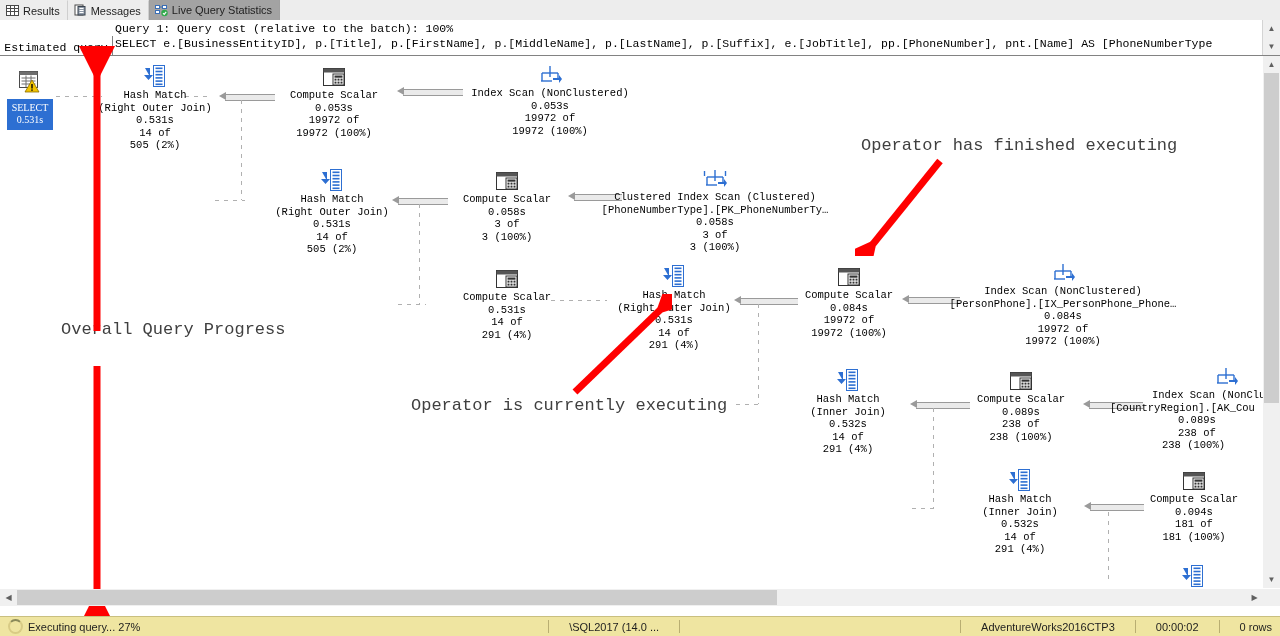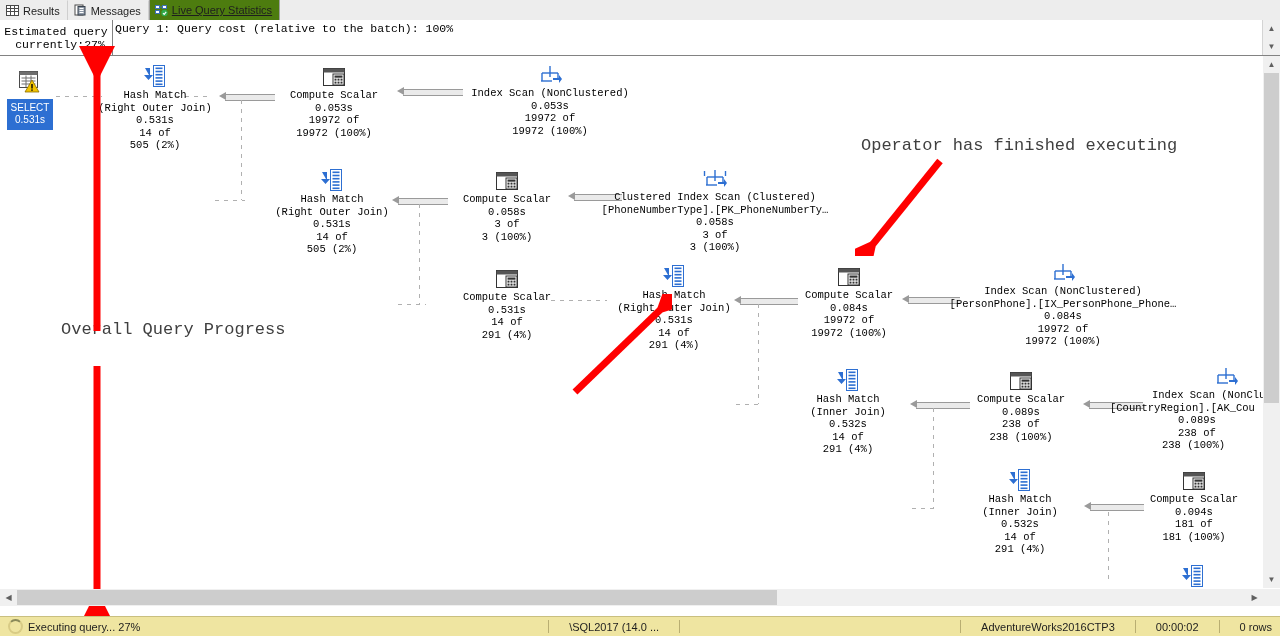--- a/index.html
+++ b/index.html
@@ -15,34 +15,34 @@
     background:#ededed;border-bottom:1px solid #a0a0a0;
     display:flex;align-items:flex-end;
   }
   .tab{
     height:19px;display:flex;align-items:center;gap:4px;
     padding:0 7px 0 5px;font-size:11px;color:#1e1e1e;
     border:1px solid transparent;border-bottom:none;
     background:#ededed;cursor:default;white-space:nowrap;
   }
   .tab.active{
-    background:#4d7c0f;border-color:#a0a0a0;
-    height:20px;position:relative;z-index:3;text-decoration:underline;
+    background:#a3a3a3;border-color:#a0a0a0;
+    height:20px;position:relative;z-index:3;
   }
   .tab.inactive{border-right:1px solid #cfcfcf;}
   .tabicon{width:13px;height:13px;display:block;flex:0 0 13px;}
 
   
   #headerband{
     position:absolute;left:0;top:20px;width:1280px;height:35px;
     background:#ffffff;border-bottom:1px solid #828282;
     font-family:"Liberation Mono",monospace;font-size:11.5px;color:#000;
   }
   #progbox{
-    position:absolute;left:0;top:0;width:112px;height:36px;
+    position:absolute;left:0;top:16px;width:112px;height:36px;
     border-right:1px solid #828282;
     display:flex;flex-direction:column;justify-content:center;align-items:center;
     line-height:13px;white-space:pre;
   }
   #progbox .l2{padding-left:8px;}
   #qtext{
     position:absolute;left:115px;top:0;right:17px;height:34px;
     padding-top:1px;line-height:15px;overflow:hidden;white-space:nowrap;
   }
   #hdr-vscroll{
@@ -59,21 +59,21 @@
   }
   .node{position:absolute;text-align:center;font-family:"Liberation Mono",monospace;
         font-size:10.5px;color:#000;line-height:12.5px;white-space:nowrap;}
   .node .ico{height:26px;margin-bottom:1px;display:flex;align-items:flex-end;justify-content:center;}
   .node .nm{display:block;}
   .node .stats{display:block;}
 
   
   #selnode{position:absolute;left:8px;top:12px;width:44px;text-align:center;}
   #selnode .lbl{
-    background:#2d6fd2;color:#ffffff;font-family:Liberation Sans, sans-serif;
+    background:#2d6fd2;color:#ffffff;font-family:Liberation Serif, serif;
     font-size:10px;line-height:12px;padding:2px 0 3px;margin-top:2px;
     box-shadow:0 0 0 1px #2d6fd2;
   }
 
   
   .arrow{position:absolute;height:9px;}
   .arrow .shaft{position:absolute;left:6px;right:0;top:2px;height:5px;
                 background:#eaeaea;border-top:1px solid #9a9a9a;border-bottom:1px solid #9a9a9a;}
   .arrow .head{position:absolute;left:0;top:0;width:0;height:0;
                border-top:4.5px solid transparent;border-bottom:4.5px solid transparent;
@@ -149,20 +149,21 @@
   </div>
 </div>
 
 <div id="headerband">
   <div id="progbox">
     <span>Estimated query</span>
     <span class="l2">currently:27%</span>
   </div>
   <div id="qtext">
     <div>Query 1: Query cost (relative to the batch): 100%</div>
+    <div>SELECT e.[BusinessEntityID], p.[Title], p.[FirstName], p.[MiddleName], p.[LastName], p.[Suffix], e.[JobTitle], pp.[PhoneNumber], pnt.[Name] AS [PhoneNumberType</div>
   </div>
 </div>
 <div id="hdr-vscroll">
   <div class="sbtn">▲</div>
   <div style="height:1px"></div>
   <div class="sbtn" style="margin-top:0;">▼</div>
 </div>
 
 <div id="plan">
 
@@ -605,20 +606,21 @@
     <svg width="90" height="100" viewBox="0 0 90 100">
       <defs>
           <marker id="ah1" markerWidth="6" markerHeight="6" refX="1" refY="3" orient="auto">
             <path d="M6,0 L0,3 L6,6 z" fill="#ff0000"></path>
           </marker>
         </defs>
       <line x1="85" y1="5" x2="18" y2="88" stroke="#ff0000" stroke-width="7" marker-end="url(#ah1)"></line>
     </svg>
   </div>
 
+  <div class="anno" style="left:411px;top:340px;">Operator is currently executing</div>
   <div class="annoarrow" style="left:562px;top:238px;">
     <svg width="110" height="110" viewBox="0 0 110 110">
       <defs>
           <marker id="ah2" markerWidth="6" markerHeight="6" refX="1" refY="3" orient="auto">
             <path d="M6,0 L0,3 L6,6 z" fill="#ff0000"></path>
           </marker>
         </defs>
       <line x1="13" y1="98" x2="98" y2="16" stroke="#ff0000" stroke-width="7" marker-end="url(#ah2)"></line>
     </svg>
   </div>

